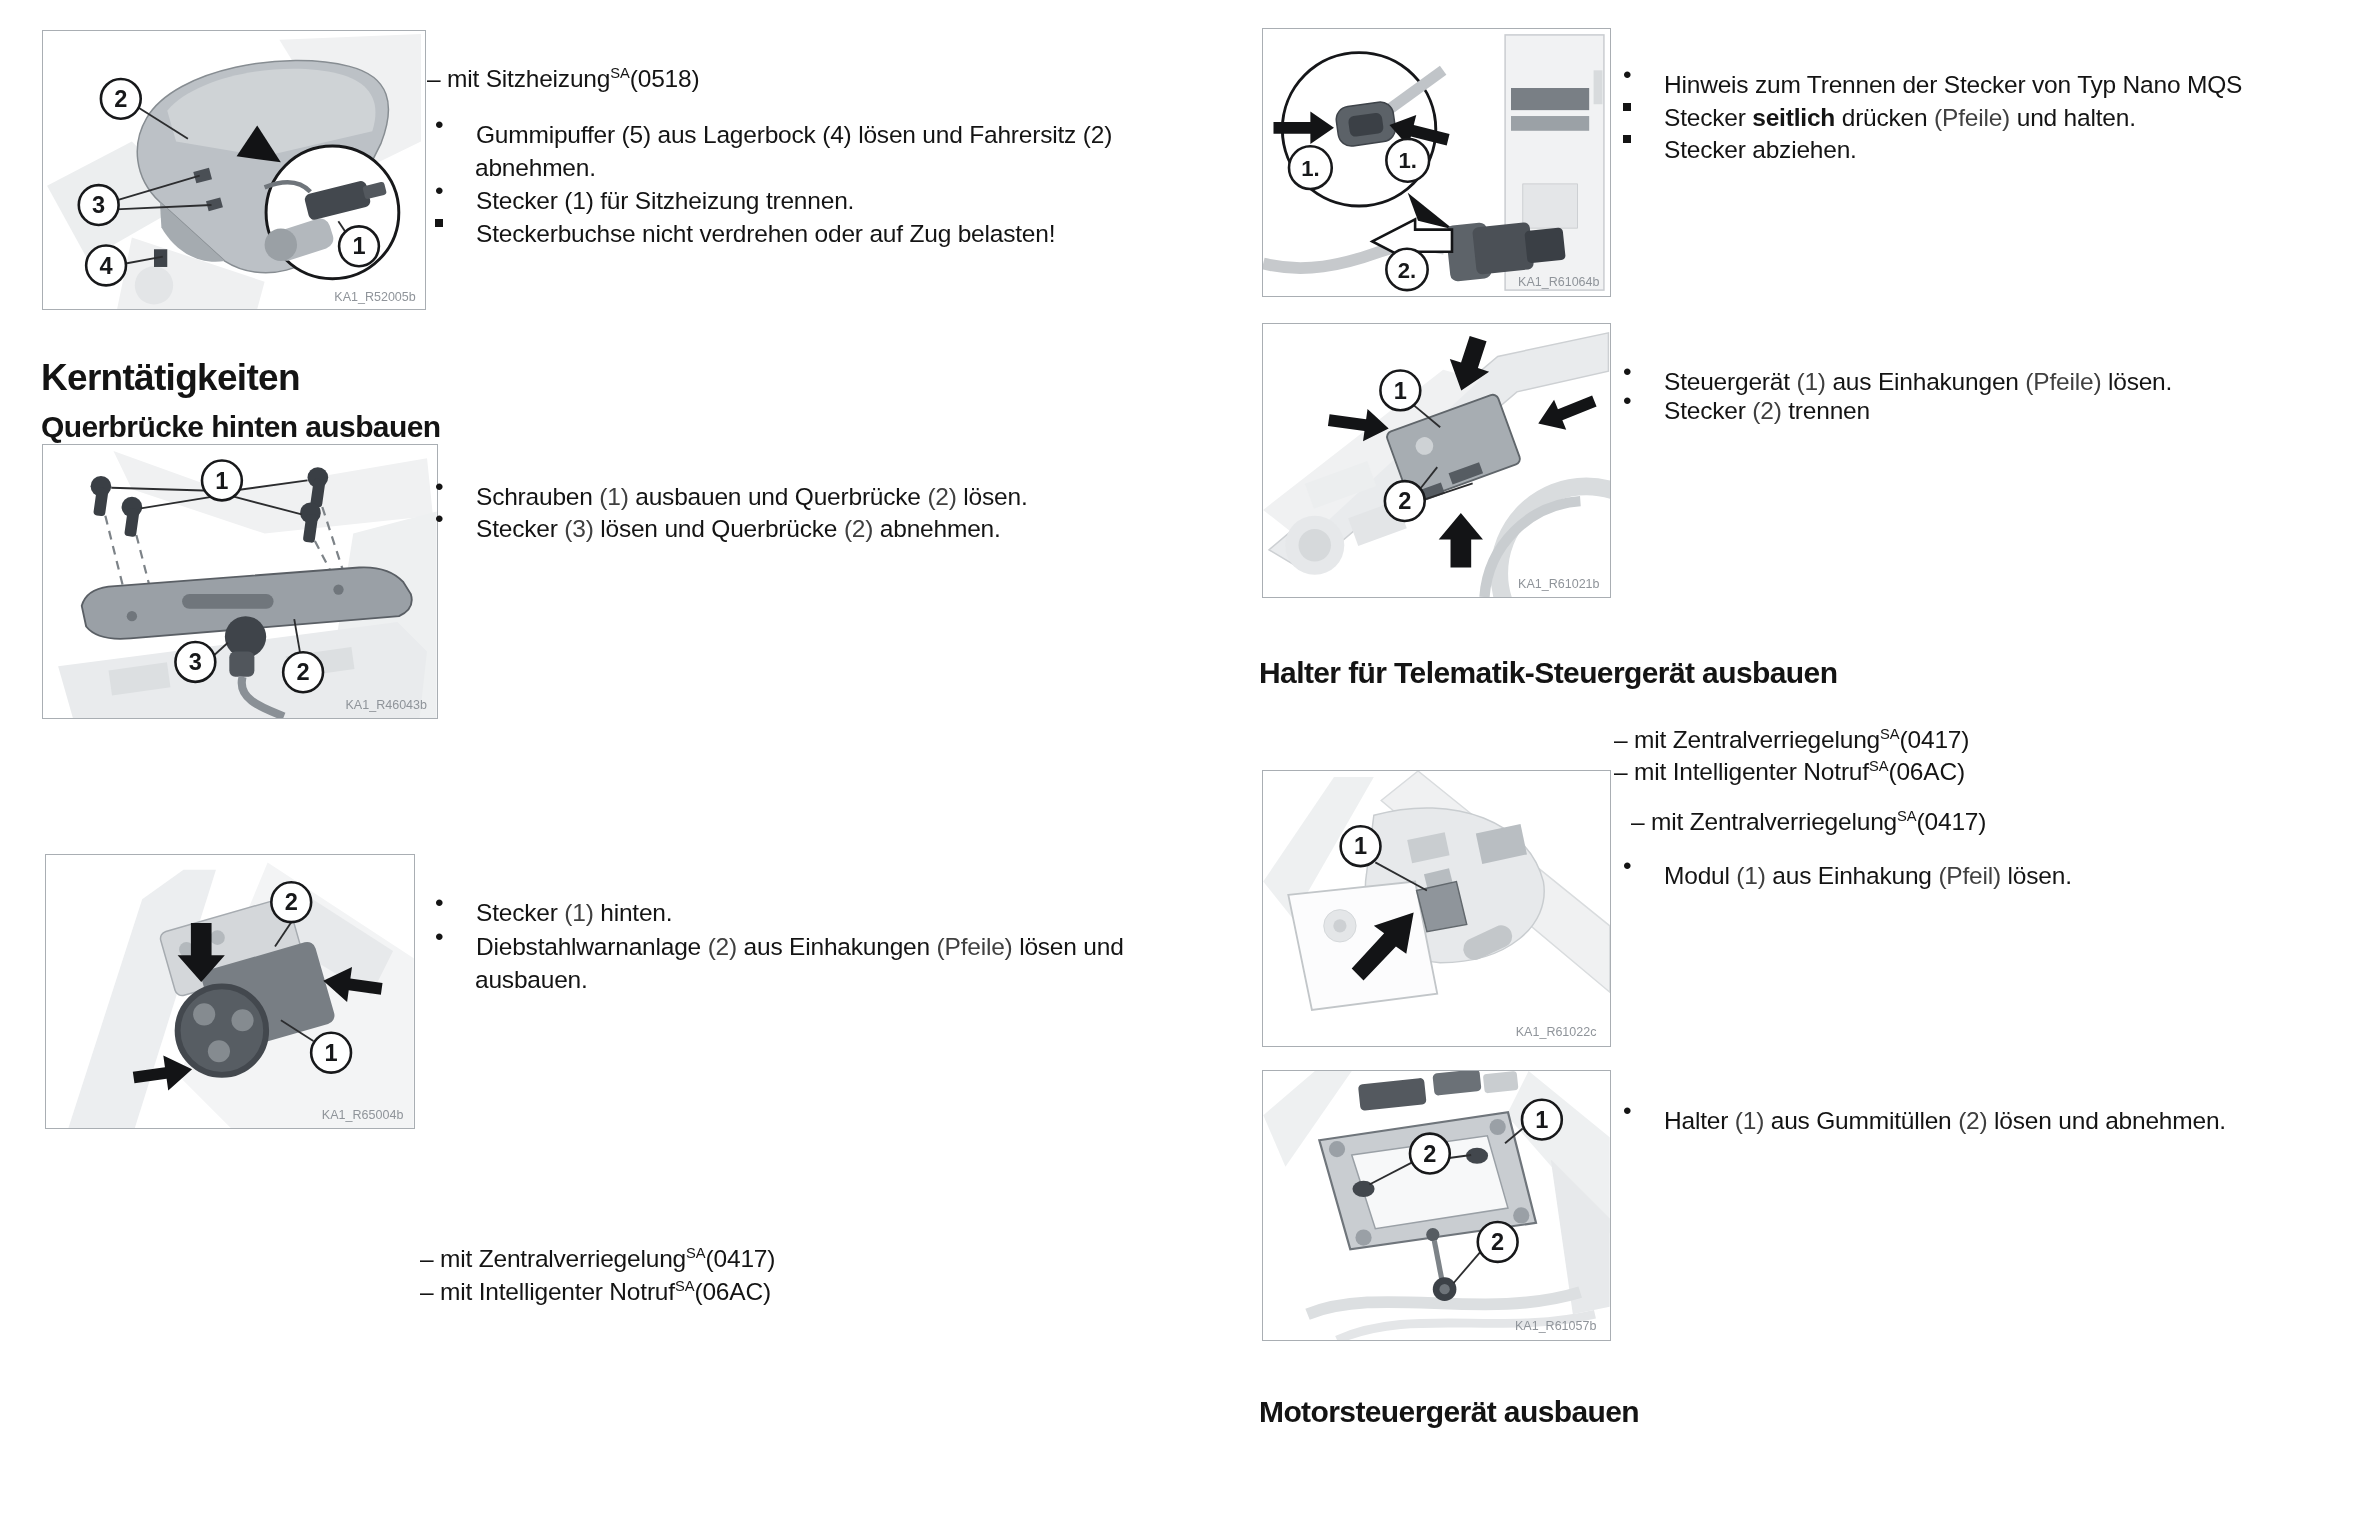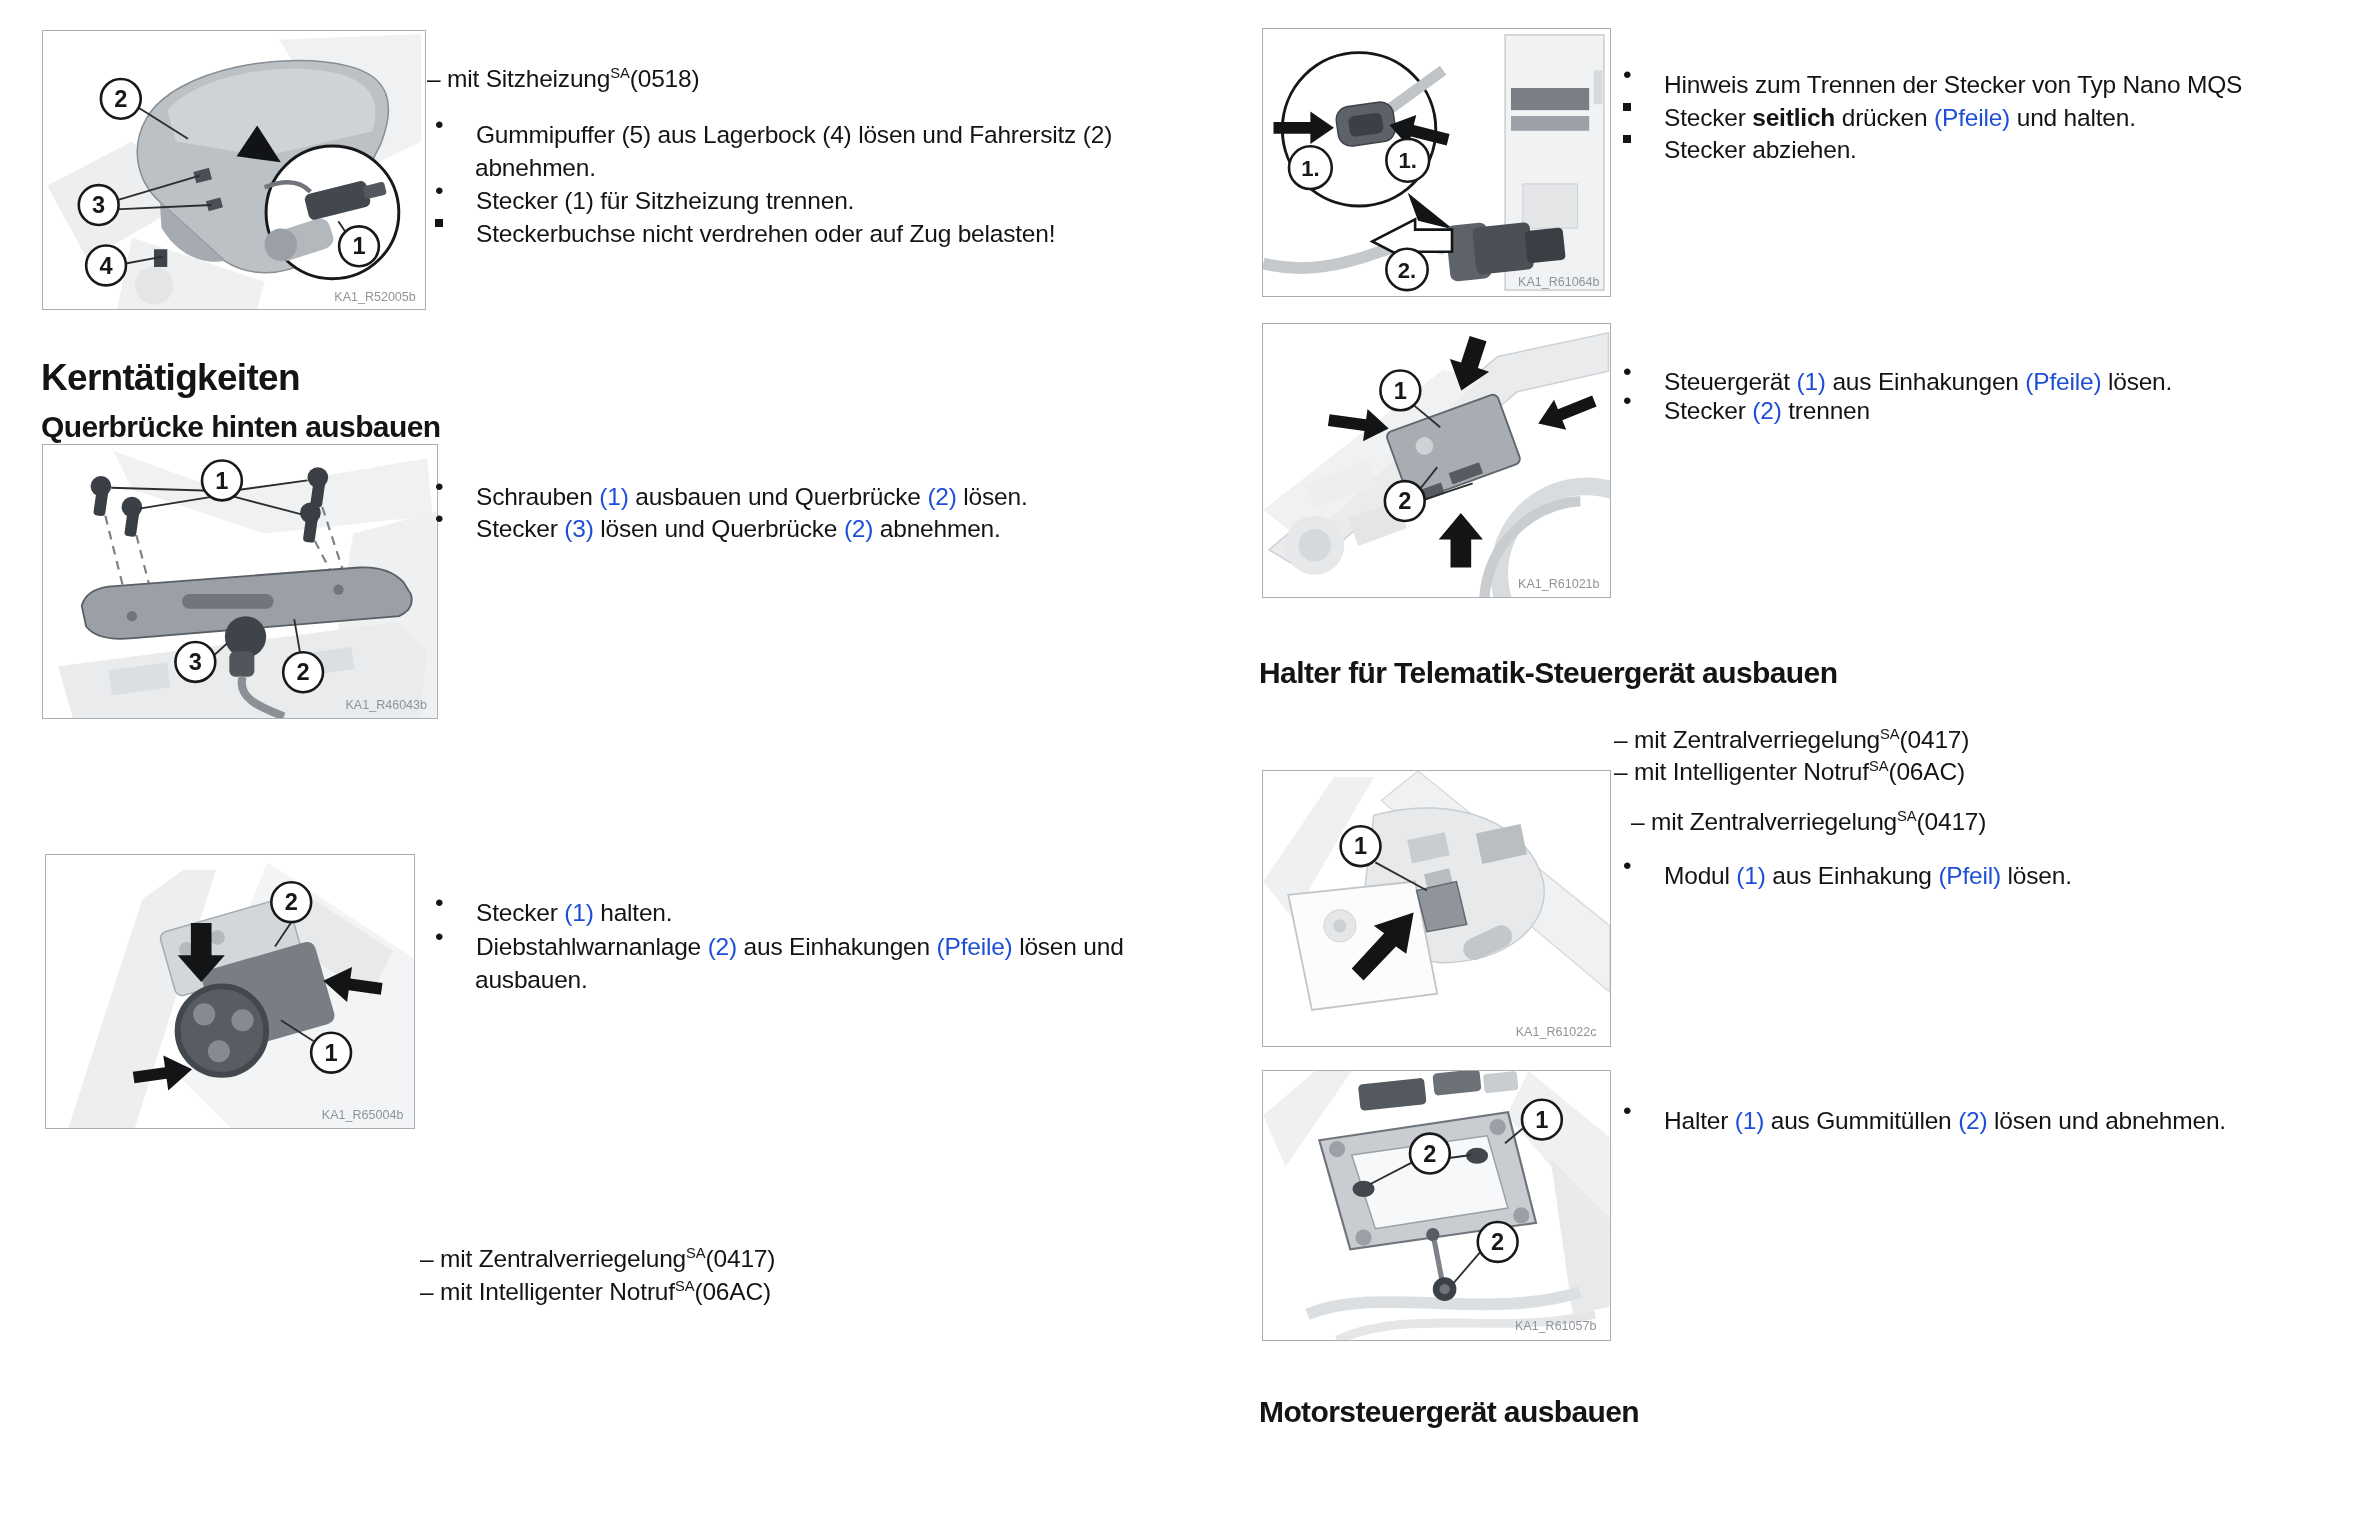--- a/index.html
+++ b/index.html
@@ -7,21 +7,21 @@
   .page{position:relative;width:2377px;height:1535px;background:#ffffff;
         font-family:"Liberation Sans",sans-serif;color:#141414;overflow:hidden;}
   .row{position:absolute;display:flex;align-items:flex-start;font-size:24.5px;line-height:33px;
        letter-spacing:-0.2px;white-space:nowrap;color:#141414;}
   .mk{width:41px;flex:0 0 41px;}
   .mk.sq::before{content:"";display:block;width:8.2px;height:8.2px;margin-top:12px;background:#141414;}
   .tx{flex:0 0 auto;margin-top:10px;}
   .h1{position:absolute;font-weight:700;font-size:37px;letter-spacing:-0.7px;white-space:nowrap;}
   .h2{position:absolute;font-weight:700;font-size:30px;letter-spacing:-0.6px;white-space:nowrap;}
   sup{font-size:60%;letter-spacing:0;}
-  .lk{color:#1d4ed8;}
+  .lk{color:#404040;}
   .fig{position:absolute;background:#fff;border:1.5px solid #a9aeb3;box-sizing:border-box;}
   .fig svg{position:absolute;left:0;top:0;width:100%;height:100%;}
   .co{font:700 32px "Liberation Sans",sans-serif;fill:#17181a;text-anchor:middle;}
   .cop{font:700 30px "Liberation Sans",sans-serif;fill:#17181a;text-anchor:middle;}
   .wm{font:400 17px "Liberation Sans",sans-serif;fill:#8f949a;text-anchor:end;}
   .cl{stroke:#2c2d2f;stroke-width:2.5;}
   .ring{fill:#ffffff;stroke:#17181a;stroke-width:3.5;}
   .arrow{fill:#131416;}
 </style>
 </head>
@@ -179,21 +179,21 @@
       <circle class="ring" cx="332" cy="64" r="27"></circle>
       <text class="co" x="332" y="75">2</text>
       <circle class="ring" cx="386" cy="268" r="27"></circle>
       <text class="co" x="386" y="279">1</text>
       <text class="wm" x="484" y="358">KA1_R65004b</text>
     </svg>
   </div>
 
   <div class="row" style="left:435px;top:886px">
       <span class="mk">•</span>
-      <span class="tx"><span>Stecker </span><span class="lk">(1)</span><span> halten.</span></span>
+      <span class="tx"><span>Stecker </span><span class="lk">(1)</span><span> hinten.</span></span>
     </div>
   <div class="row" style="left:435px;top:920px">
       <span class="mk">•</span>
       <span class="tx"><span>Diebstahlwarnanlage </span><span class="lk">(2)</span><span> aus Einhakungen </span><span class="lk">(Pfeile)</span><span> lösen und</span></span>
     </div>
   <div class="row" style="left:475px;top:953px">
       <span class="tx"><span>ausbauen.</span></span>
     </div>
 
   <div class="row" style="left:420px;top:1227px">

